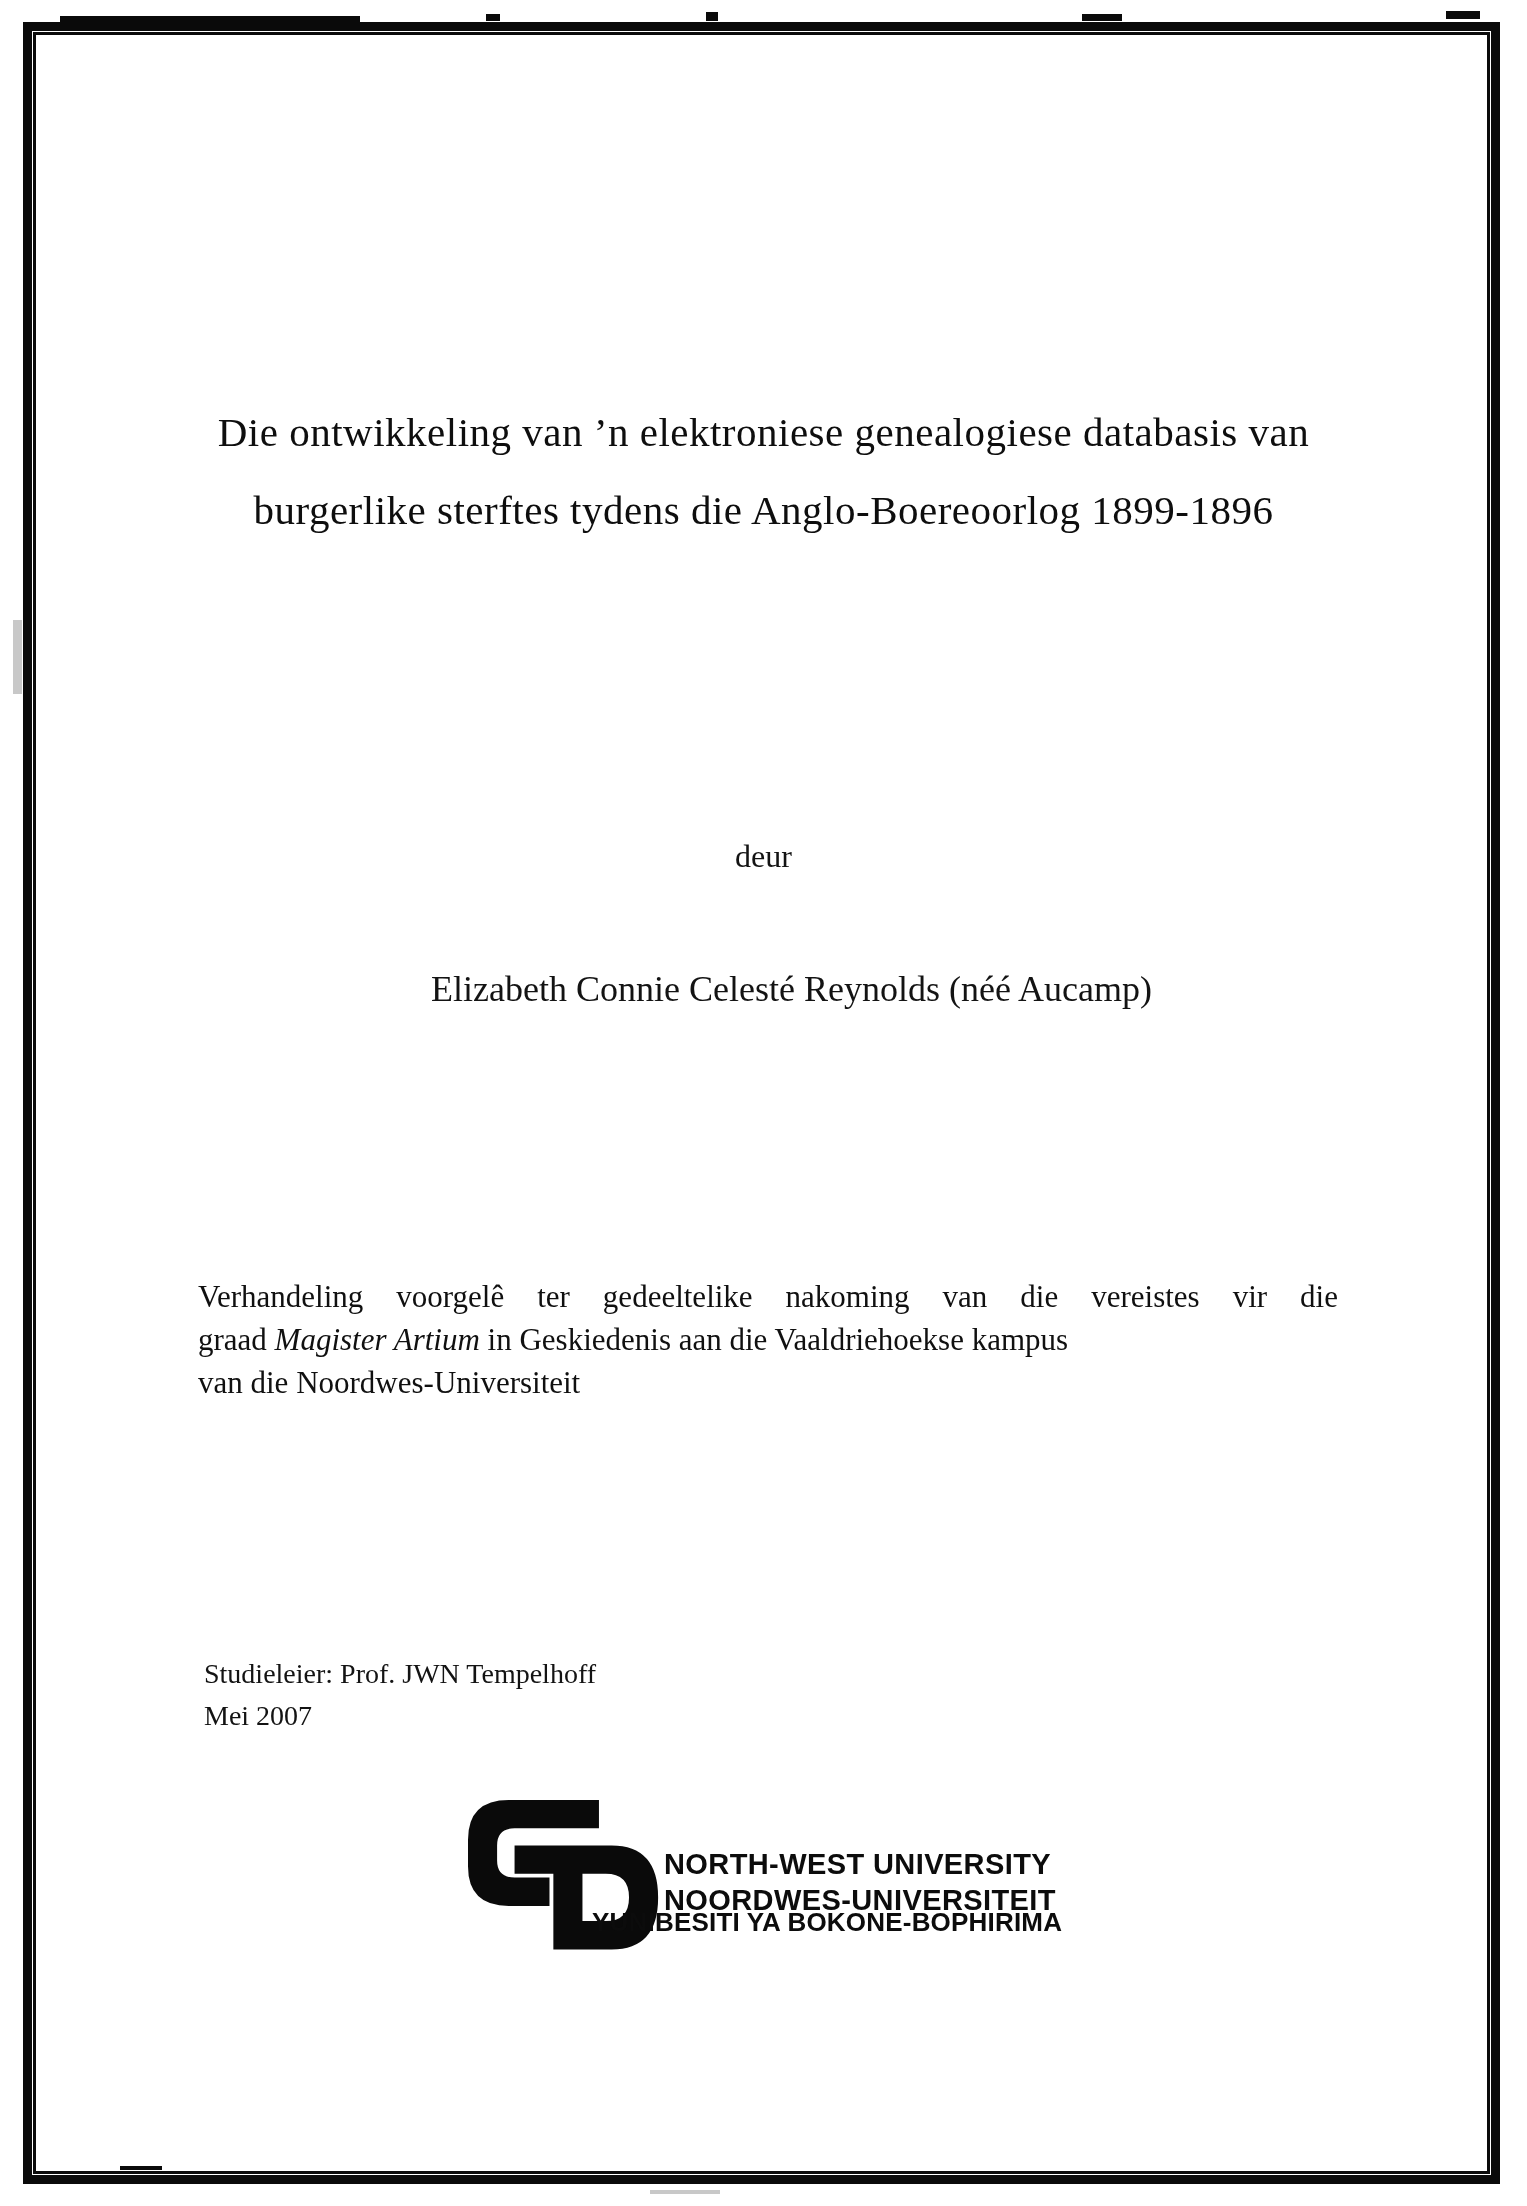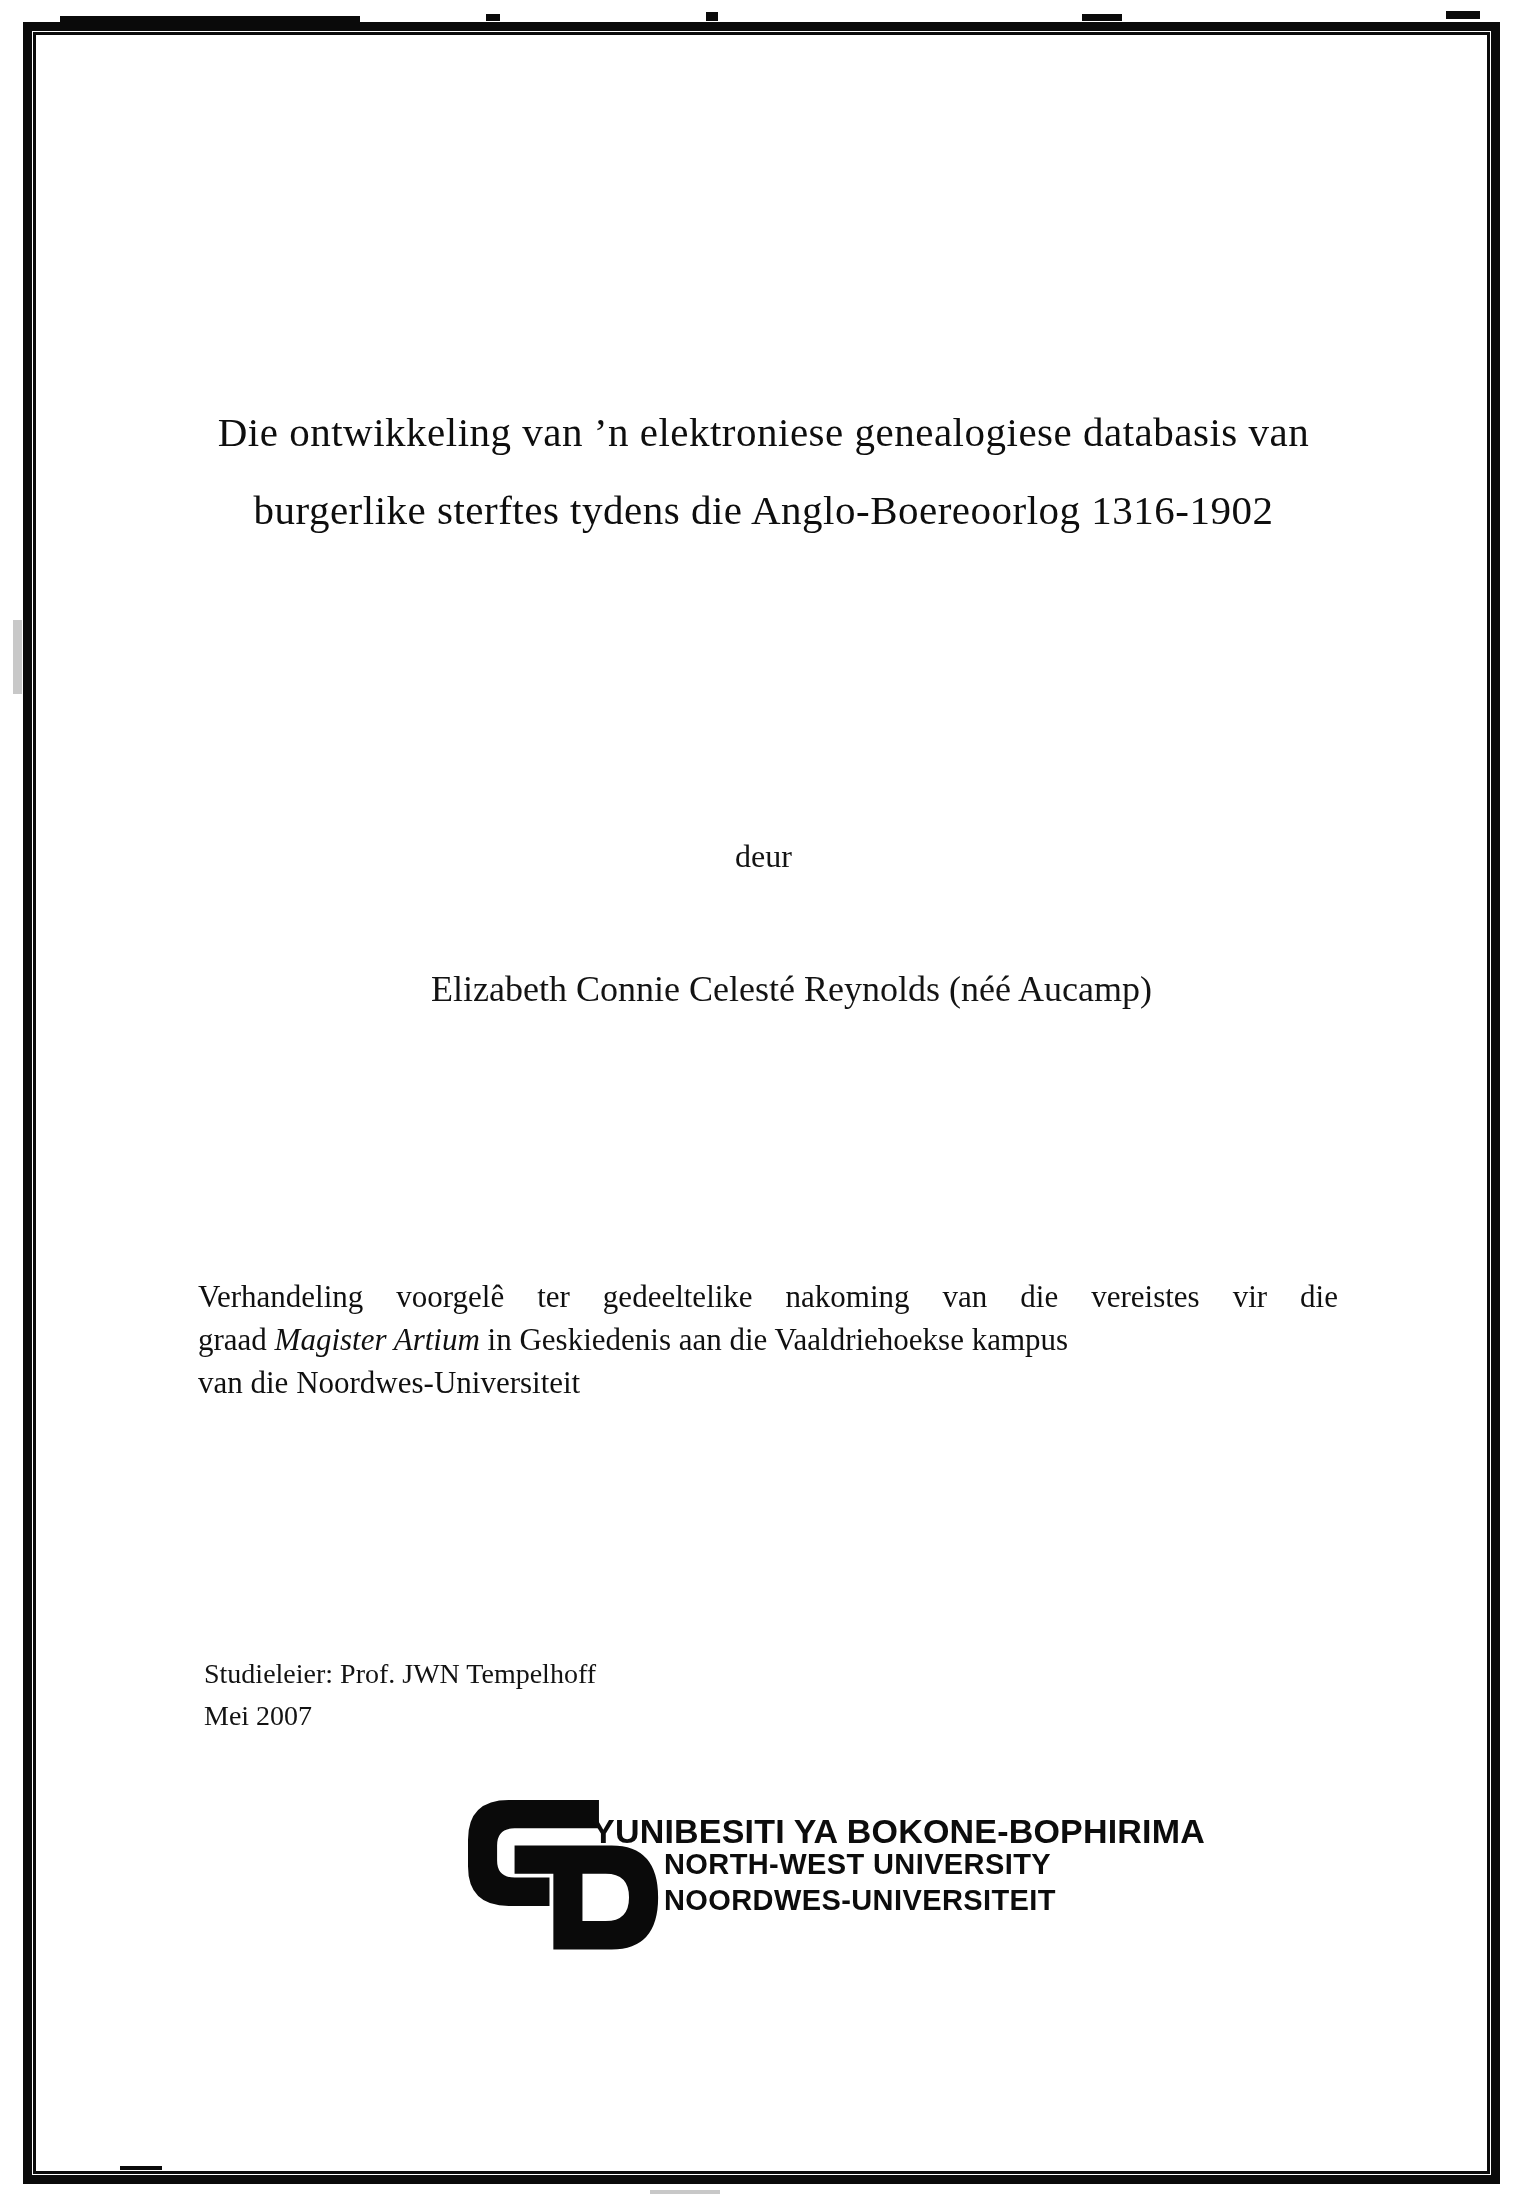--- a/index.html
+++ b/index.html
@@ -64,21 +64,21 @@
     font-size: 28px;
     white-space: nowrap;
   }
 
   .logo-text {
     font-family: "Liberation Sans", sans-serif;
     font-weight: 700;
     color: #0c0c0c;
     white-space: nowrap;
   }
-  .logo-l1 { left: 592px; top: 1812px; font-size: 34px; letter-spacing: 0.2px; }
+  .logo-l1 { left: 592px; top: 1907px; font-size: 26px; letter-spacing: 0.2px; }
   .logo-l2 { left: 664px; top: 1848px; font-size: 29px; letter-spacing: 0.4px; }
   .logo-l3 { left: 664px; top: 1884px; font-size: 29px; letter-spacing: 0.4px; }
 
   .logo-mark { left: 468px; top: 1800px; }
 </style>
 </head>
 <body>
 
 <div class="page">
 
@@ -89,21 +89,21 @@
   <div class="artifact" style="left:60px; top:16px; width:300px; height:8px;"></div>
   <div class="artifact" style="left:486px; top:14px; width:14px; height:7px;"></div>
   <div class="artifact" style="left:706px; top:12px; width:12px; height:9px;"></div>
   <div class="artifact" style="left:1082px; top:14px; width:40px; height:7px;"></div>
   <div class="artifact" style="left:1446px; top:11px; width:34px; height:8px;"></div>
   <div class="artifact gray" style="left:13px; top:620px; width:9px; height:74px;"></div>
   <div class="artifact" style="left:120px; top:2166px; width:42px; height:4px;"></div>
   <div class="artifact gray" style="left:650px; top:2190px; width:70px; height:4px;"></div>
 
   <div class="abs centered title-line" style="top:408px;">Die ontwikkeling van ’n elektroniese genealogiese databasis van</div>
-  <div class="abs centered title-line" style="top:486px;">burgerlike sterftes tydens die Anglo-Boereoorlog 1316-1902</div>
+  <div class="abs centered title-line" style="top:486px;">burgerlike sterftes tydens die Anglo-Boereoorlog 1899-1896</div>
 
   <div class="abs centered byline" style="top:838px;">deur</div>
 
   <div class="abs centered author" style="top:968px;padding-left:28px;">Elizabeth Connie Celesté Reynolds (néé Aucamp)</div>
 
   <div class="abs statement">
     <div class="line-justify">Verhandeling voorgelê ter gedeeltelike nakoming van die vereistes vir die</div>
     <div class="line"><span>graad </span><i>Magister Artium</i><span> in Geskiedenis aan die Vaaldriehoekse kampus</span></div>
     <div class="line">van die Noordwes-Universiteit</div>
   </div>

